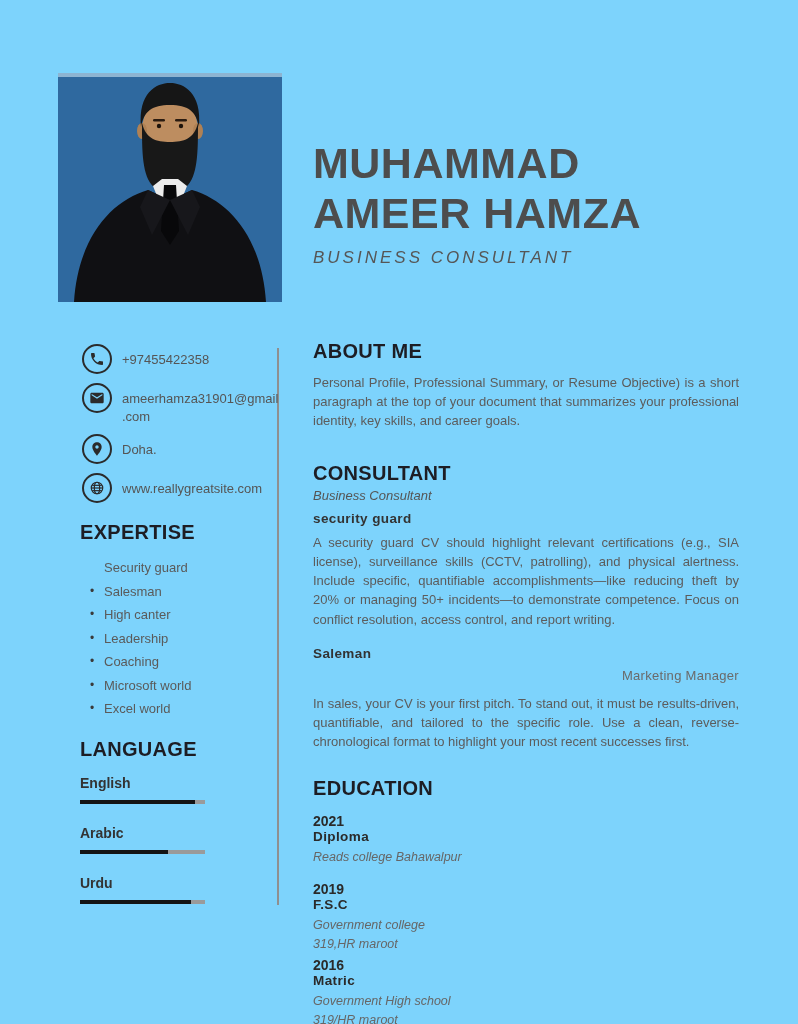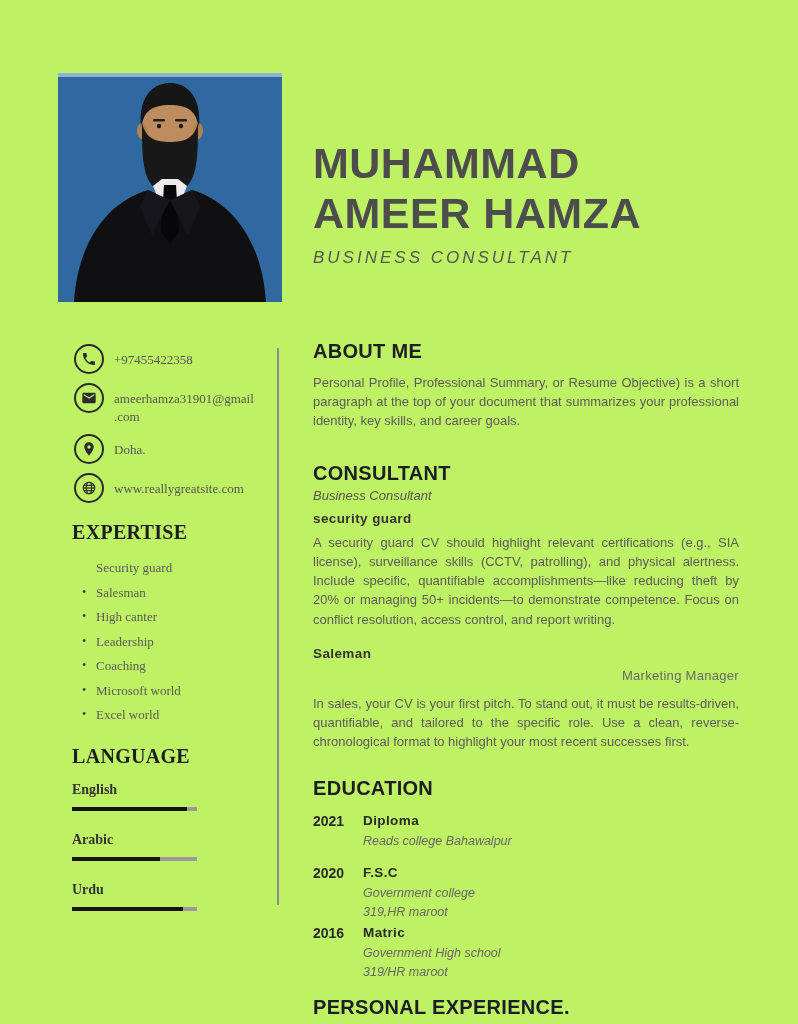--- a/index.html
+++ b/index.html
@@ -1,29 +1,29 @@
 <!DOCTYPE html>
 <html><head>
 <meta charset="utf-8">
 <style>
   * { margin:0; padding:0; box-sizing:border-box; }
   html,body { background:#ffffff; }
   body { font-family:"Liberation Sans", sans-serif; color:#555; }
-  .page { position:relative; width:798px; height:1024px; background:#bef264; overflow:hidden; margin:0 auto; }
+  .page { position:relative; width:798px; height:1024px; background:#7dd3fc; overflow:hidden; margin:0 auto; }
 
   
   .photo { position:absolute; left:58px; top:73px; width:224px; height:229px; }
   .photo svg { display:block; width:100%; height:100%; }
   .name-block { position:absolute; left:313px; top:138px; width:440px; }
   .name-line { font-size:43px; font-weight:bold; color:#4d4d4d; line-height:1.17; letter-spacing:.5px; }
   .job-title { margin-top:9px; font-size:17px; font-style:italic; color:#565656; letter-spacing:3px; }
 
   
   .divider { position:absolute; left:277px; top:348px; width:2px; height:557px; background:#8f8f8f; }
-  .left-col { position:absolute; left:60px; top:344px; width:205px;font-family:Liberation Serif, serif; }
+  .left-col { position:absolute; left:68px; top:344px; width:205px; }
   .right-col { position:absolute; left:313px; top:340px; width:426px; }
 
   
   .contact { margin-left:14px; }
   .contact-row { display:flex; align-items:flex-start; margin-bottom:9px; }
   .icon-circle { width:30px; height:30px; border-radius:50%; border:2.5px solid #2b2b2b; display:flex; align-items:center; justify-content:center; flex:none; color:#2b2b2b; }
   .icon-circle svg { width:16px; height:16px; display:block; }
   .contact-text { margin-left:10px; padding-top:7px; font-size:13px; color:#555; line-height:1.35; }
 
   
@@ -50,21 +50,21 @@
   .about-text { margin-top:10px; }
 
   .experience-section { margin-top:31px; }
   .role-title { font-size:13px; font-style:italic; color:#555; margin-top:3px; }
   .job-head { font-size:13.5px; font-weight:bold; color:#333; letter-spacing:.4px; margin-top:8px; margin-bottom:7px; }
   .job-head.second { margin-top:17px; }
   .job-sub { font-size:13px; color:#6a6a6a; margin-bottom:11px; letter-spacing:.3px;text-align:right; }
 
   .education-section { margin-top:25px; }
   .edu-rows { margin-top:13px; }
-  .edu-row { display:flex; margin-bottom:15px; }
+  .edu-row { display:flex; margin-bottom:15px;flex-direction:column; }
   .edu-row.tight { margin-bottom:3px; }
   .edu-year { width:50px; flex:none; font-size:14px; font-weight:bold; color:#2a2a2a; }
   .edu-degree { font-size:13.5px; font-weight:bold; color:#2a2a2a; letter-spacing:.4px; margin-bottom:4px; }
   .edu-line { font-size:12.5px; font-style:italic; color:#666; line-height:1.5; }
 
   .personal-section { margin-top:13px; }
 </style>
 </head>
 <body>
 
@@ -222,21 +222,21 @@
 
         <div class="edu-row">
           <div class="edu-year">2021</div>
           <div class="edu-body">
             <div class="edu-degree">Diploma</div>
             <div class="edu-line">Reads college Bahawalpur</div>
           </div>
         </div>
 
         <div class="edu-row tight">
-          <div class="edu-year">2020</div>
+          <div class="edu-year">2019</div>
           <div class="edu-body">
             <div class="edu-degree">F.S.C</div>
             <div class="edu-line">Government  college</div>
             <div class="edu-line">319,HR maroot</div>
           </div>
         </div>
 
         <div class="edu-row">
           <div class="edu-year">2016</div>
           <div class="edu-body">

